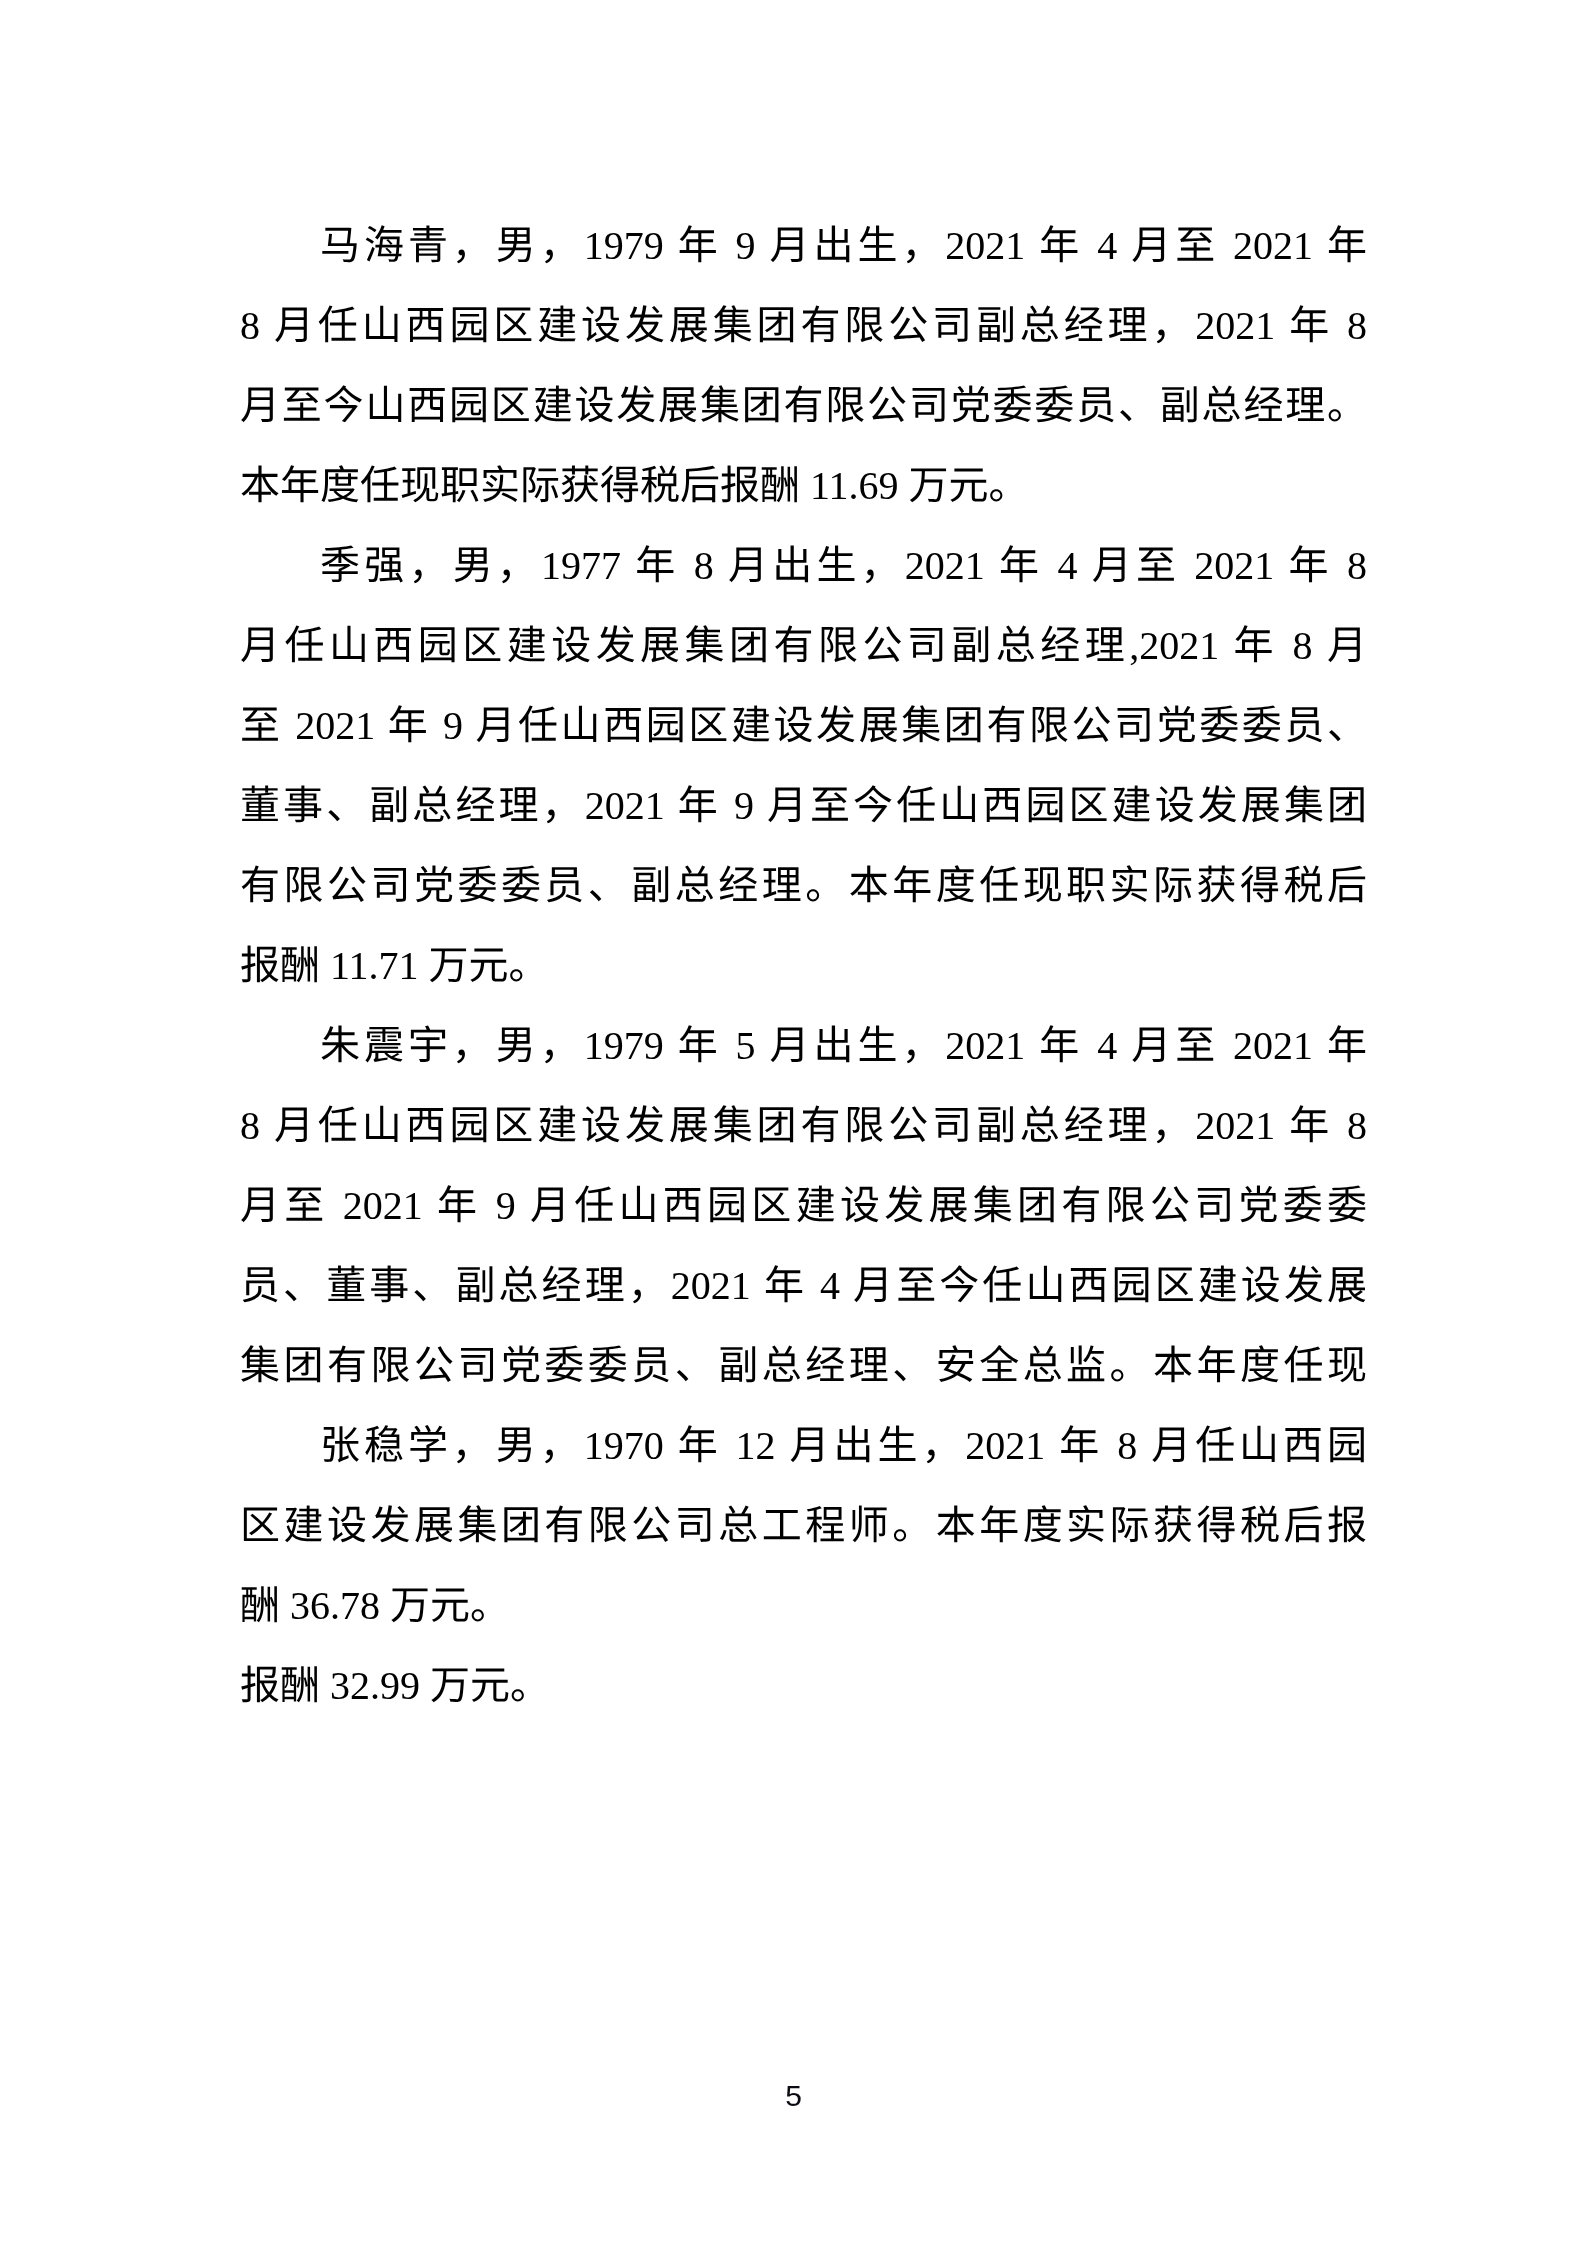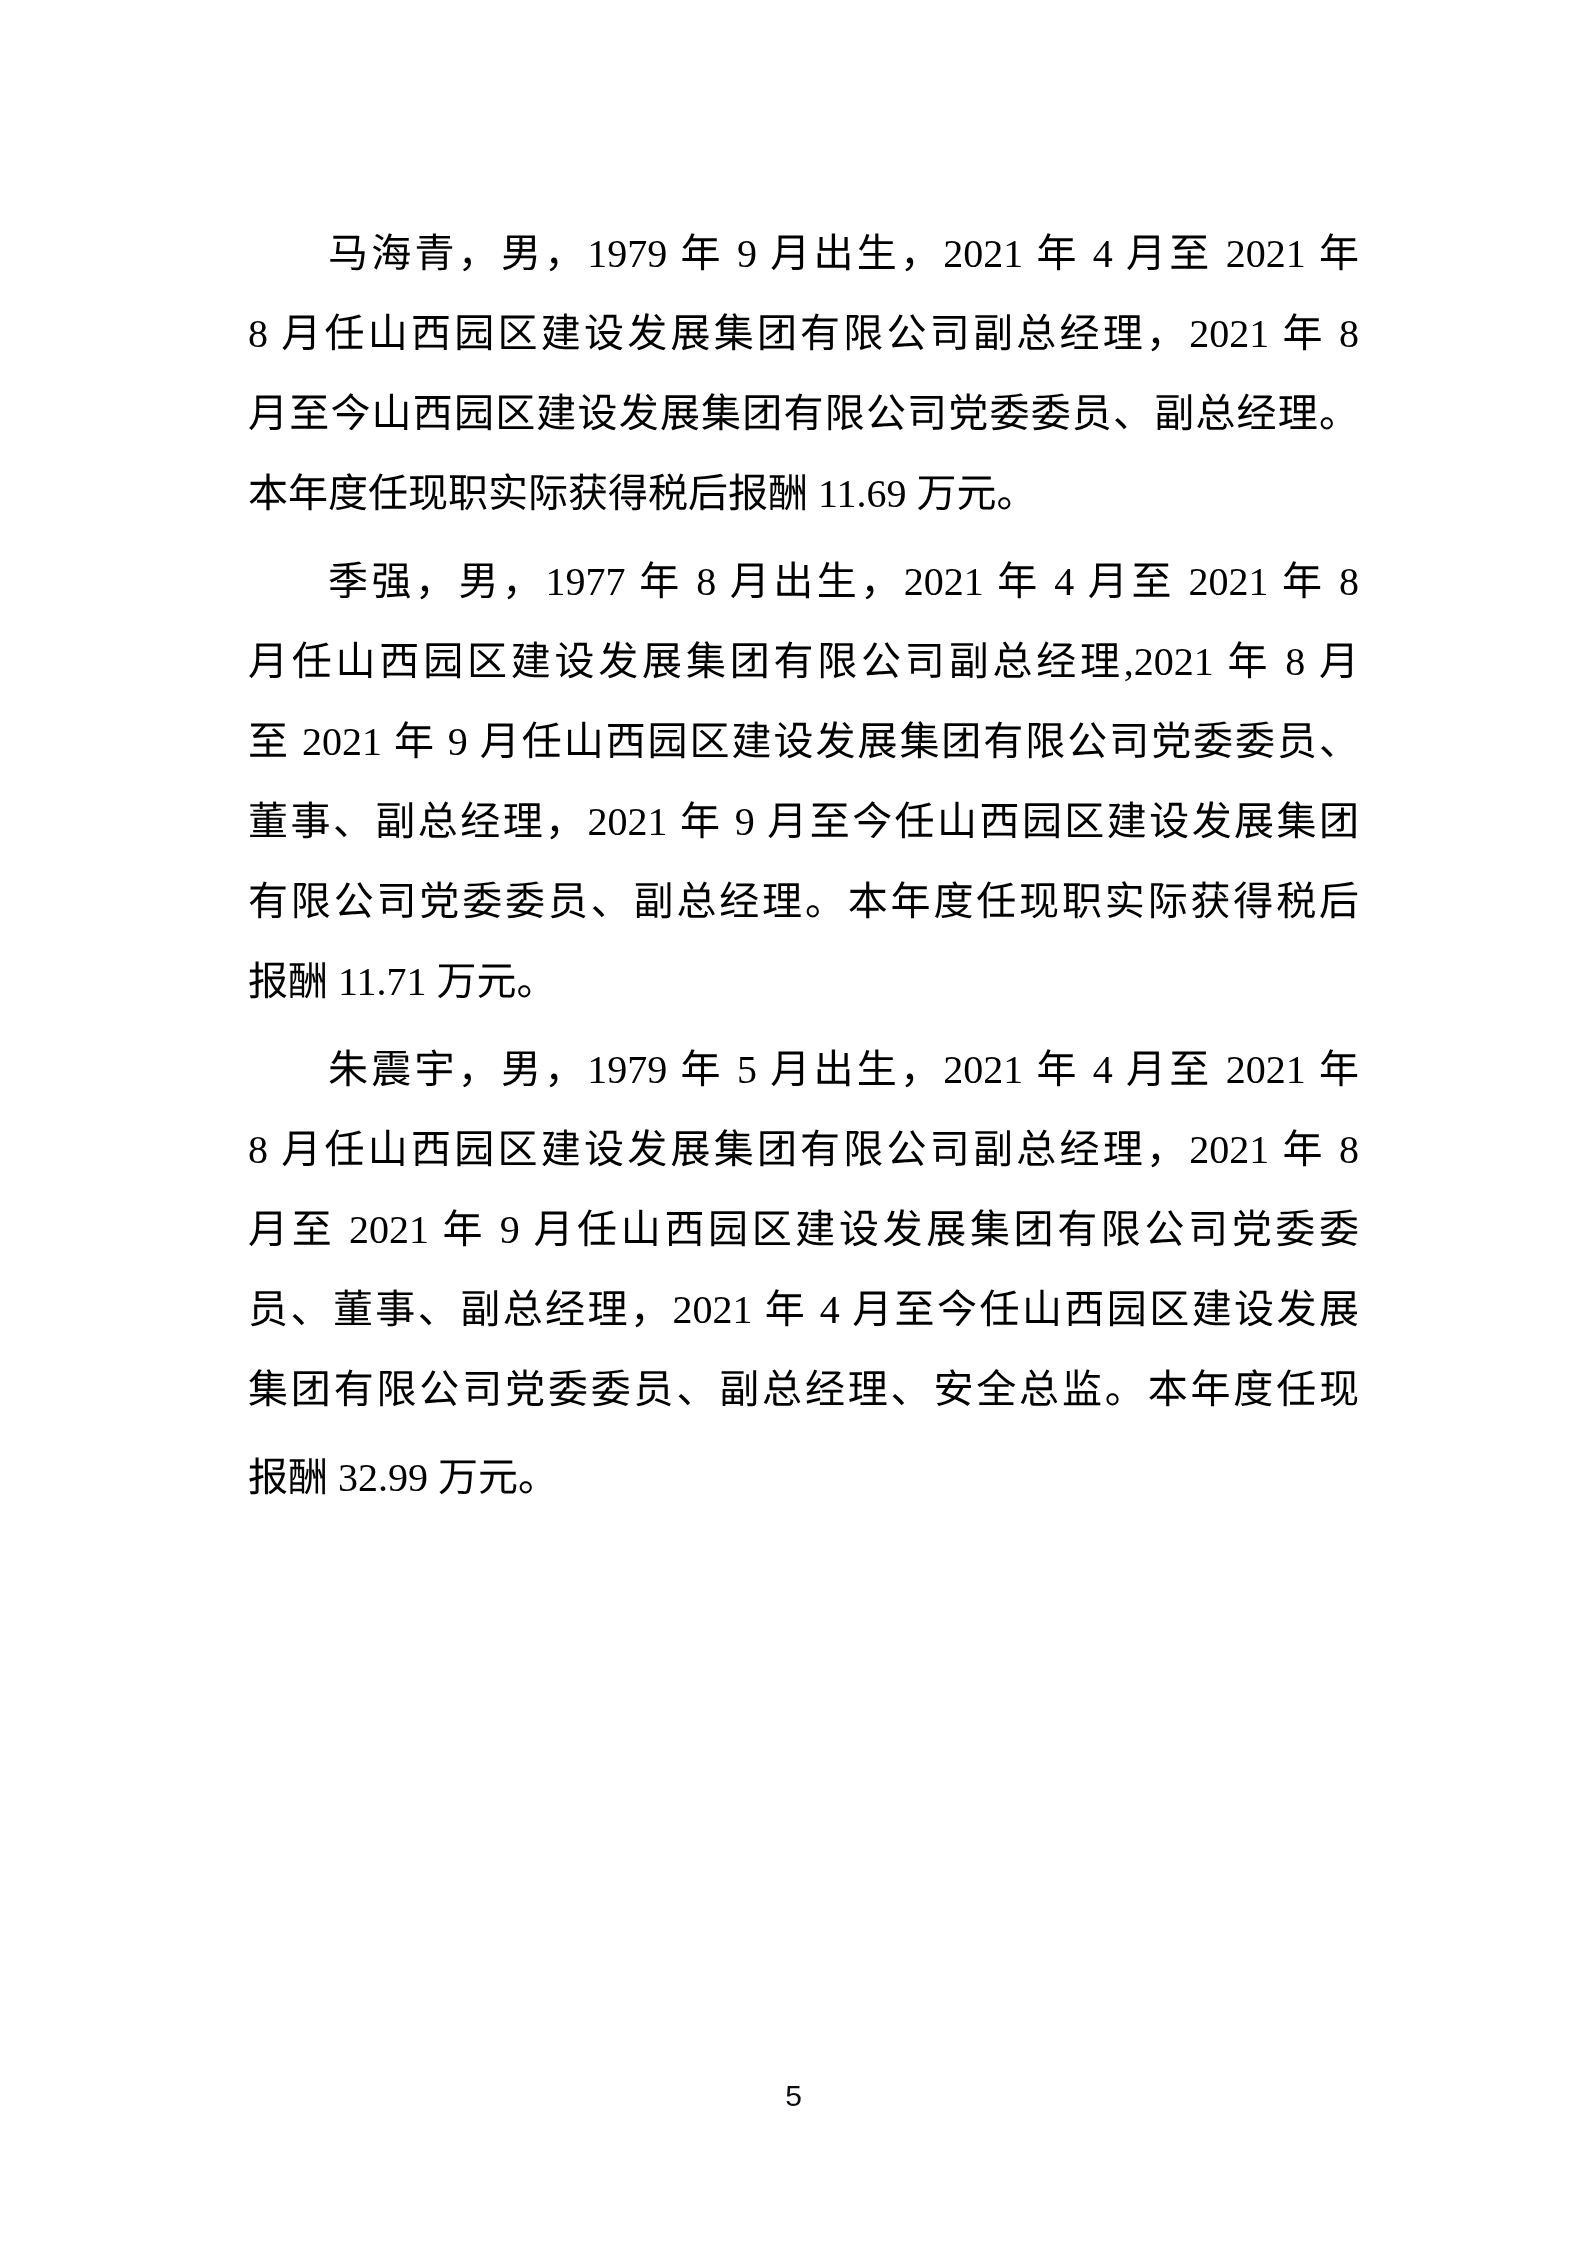--- a/index.html
+++ b/index.html
@@ -16,21 +16,21 @@
     font-family: "Liberation Serif", "DejaVu Serif", serif;
     overflow: hidden;
   }
   .content {
     position: absolute;
     left: 240px;
     top: 206px;
     width: 1127px;
   }
   .paragraph {
-    margin: 8px;
+    margin: 0;
     padding: 0;
   }
   .line {
     font-size: 40px;
     line-height: 80px;
     height: 80px;
     white-space: normal;
     text-align: justify;
     text-align-last: justify;
     text-justify: inter-character;
@@ -75,17 +75,22 @@
         <div class="line last">报酬 11.71 万元。</div>
       </div>
       <div class="paragraph">
         <div class="line indent">朱震宇，男，1979 年 5 月出生，2021 年 4 月至 2021 年</div>
         <div class="line">8 月任山西园区建设发展集团有限公司副总经理，2021 年 8</div>
         <div class="line">月至 2021 年 9 月任山西园区建设发展集团有限公司党委委</div>
         <div class="line">员、董事、副总经理，2021 年 4 月至今任山西园区建设发展</div>
         <div class="line">集团有限公司党委委员、副总经理、安全总监。本年度任现</div>
       </div>
       <div class="paragraph">
+        <div class="line indent">张稳学，男，1970 年 12 月出生，2021 年 8 月任山西园</div>
+        <div class="line">区建设发展集团有限公司总工程师。本年度实际获得税后报</div>
+        <div class="line last">酬 36.78 万元。</div>
+      </div>
+      <div class="paragraph">
         <div class="line last">报酬 32.99 万元。</div>
       </div>
     </div>
   <div class="pagenum">5</div>
 </div>
 
 </body></html>

